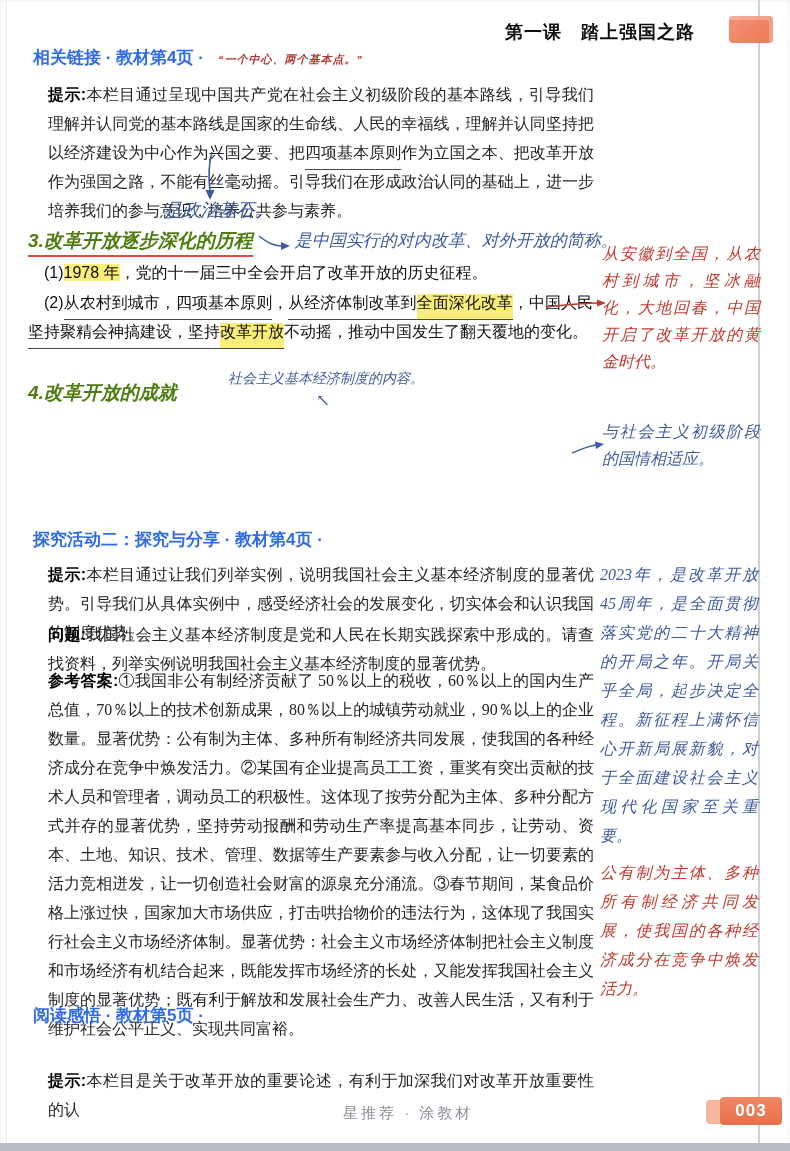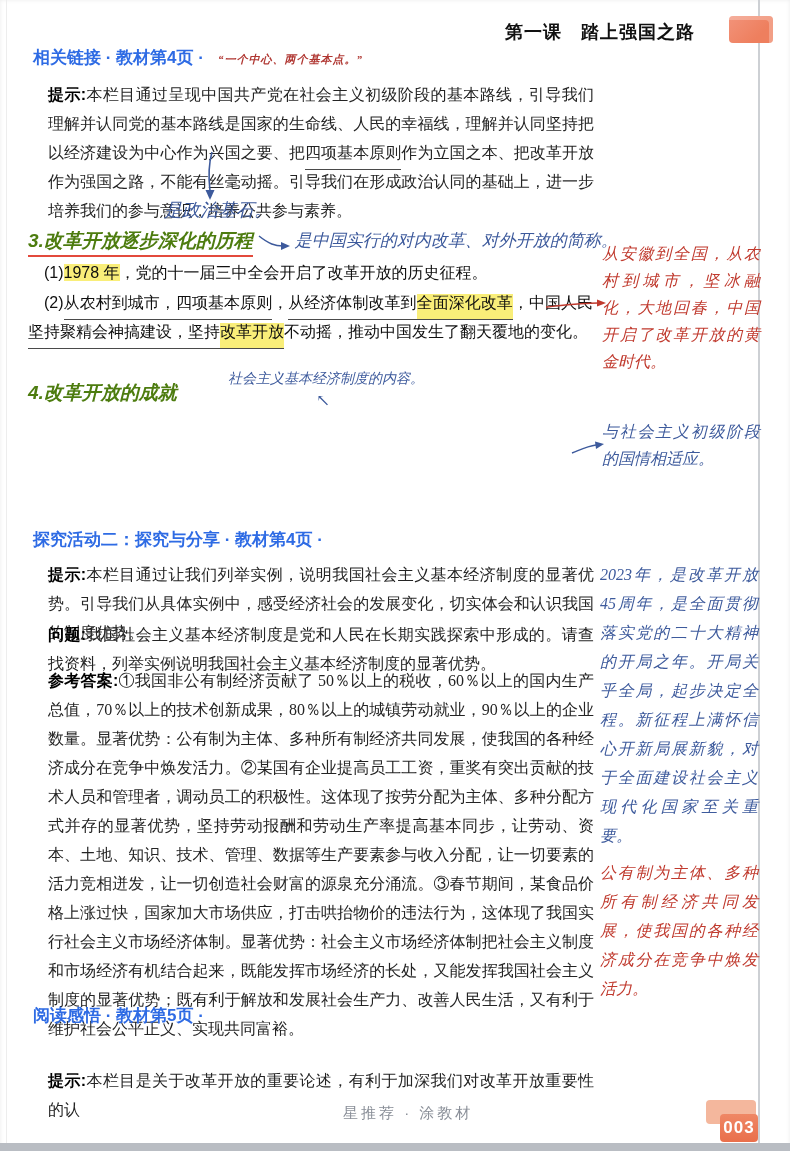--- a/index.html
+++ b/index.html
@@ -47,24 +47,24 @@
   .arrow-glyph{position:absolute;font-style:normal;}
 
   .footer-brand{
     position:absolute;top:1104px;left:343px;font-size:15px;color:#8a8f98;
     font-family:"Liberation Sans","DejaVu Sans",sans-serif;letter-spacing:3px;
   }
   .page-tab-back{
     position:absolute;top:1100px;left:706px;width:50px;height:24px;border-radius:4px;background:#f4b79d;
   }
   .page-tab{
-    position:absolute;top:1097px;left:720px;width:38px;height:28px;border-radius:4px;
+    position:absolute;top:1097px;left:720px;width:62px;height:28px;border-radius:4px;
     background:linear-gradient(180deg,#ef8765,#e96f4b);
     color:#fff;font-family:"Liberation Sans","DejaVu Sans",sans-serif;font-weight:700;font-size:17px;
-    display:flex;align-items:center;justify-content:center;letter-spacing:1px;margin-top:17px;
+    display:flex;align-items:center;justify-content:center;letter-spacing:1px;
   }
 </style>
 </head>
 <body>
 
 <div class="page">
 
   <div class="edge-left"></div>
   <div class="edge-right"></div>
   <div class="edge-bottom"></div>

